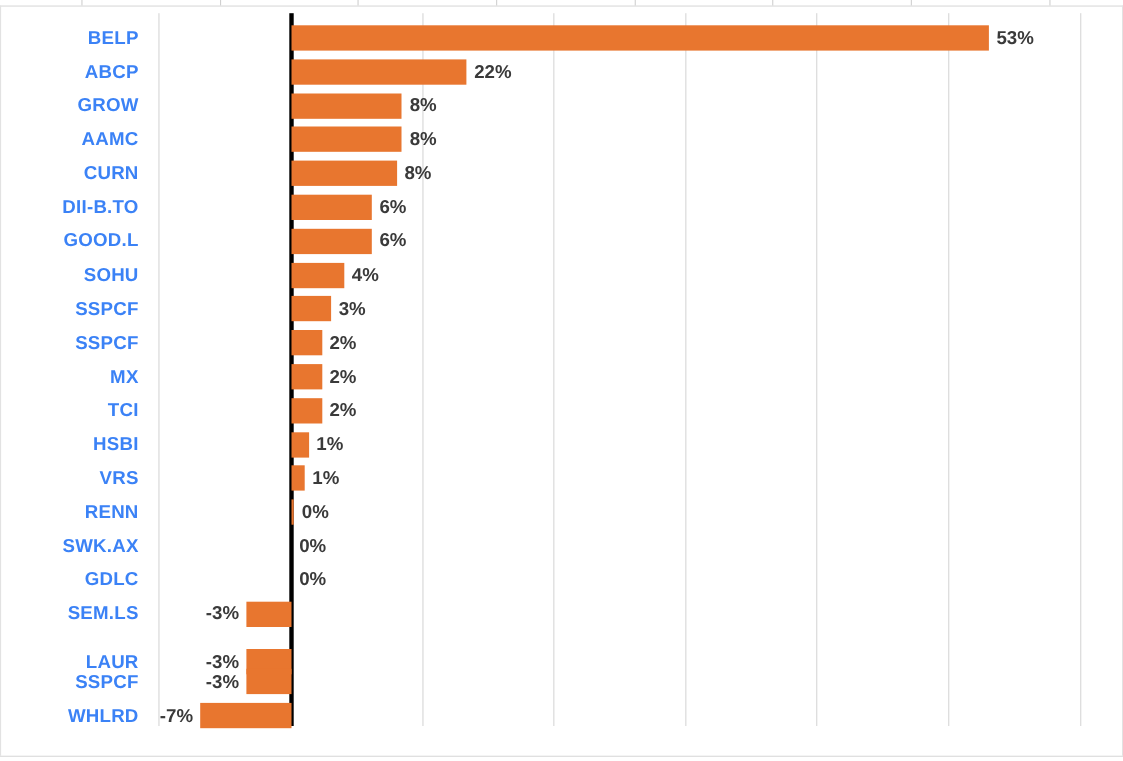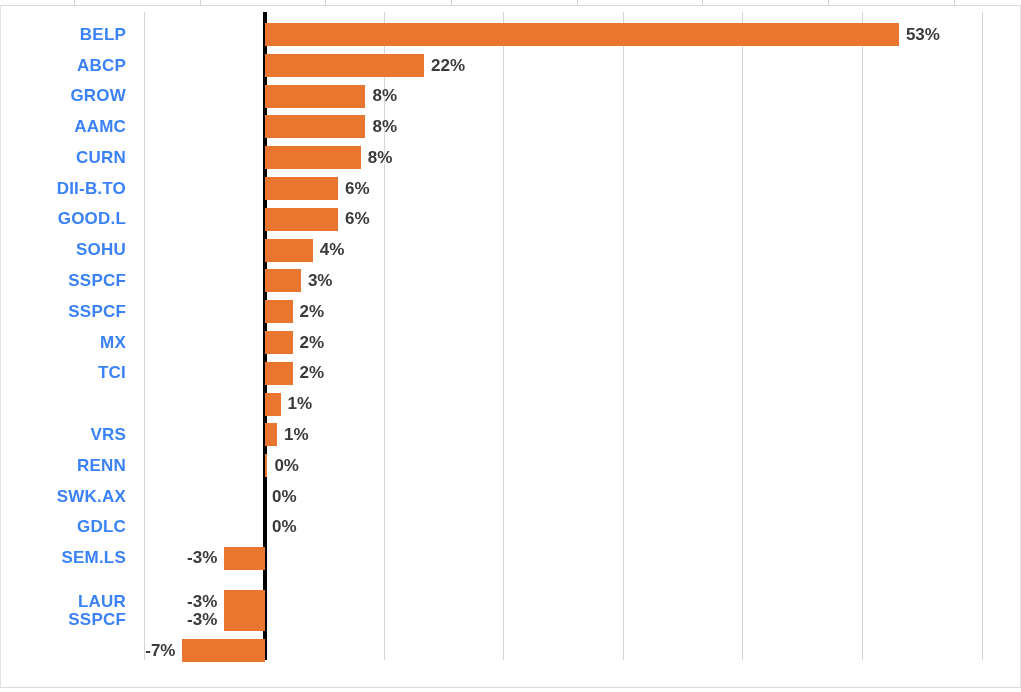--- a/index.html
+++ b/index.html
@@ -130,20 +130,21 @@
           <div class="cat-label">MX</div>
           <div class="bar" style="background: rgb(232, 118, 47); left: 265px; width: 27.508px;"></div>
           <div class="val-label pos" style="color: rgb(58, 58, 58); left: 299.508px; width: 160px;">2%</div>
         </div>
         <div class="row" style="top: 345.8px;">
           <div class="cat-label">TCI</div>
           <div class="bar" style="background: rgb(232, 118, 47); left: 265px; width: 27.508px;"></div>
           <div class="val-label pos" style="color: rgb(58, 58, 58); left: 299.508px; width: 160px;">2%</div>
         </div>
         <div class="row" style="top: 376.6px;">
+          <div class="cat-label">HSBI</div>
           <div class="bar" style="background: rgb(232, 118, 47); left: 265px; width: 15.548px;"></div>
           <div class="val-label pos" style="color: rgb(58, 58, 58); left: 287.548px; width: 160px;">1%</div>
         </div>
         <div class="row" style="top: 407.4px;">
           <div class="cat-label">VRS</div>
           <div class="bar" style="background: rgb(232, 118, 47); left: 265px; width: 11.96px;"></div>
           <div class="val-label pos" style="color: rgb(58, 58, 58); left: 283.96px; width: 160px;">1%</div>
         </div>
         <div class="row" style="top: 438.2px;">
           <div class="cat-label">RENN</div>
@@ -169,19 +170,20 @@
           <div class="cat-label">LAUR</div>
           <div class="bar" style="background: rgb(232, 118, 47); left: 224.336px; width: 40.664px;"></div>
           <div class="val-label neg" style="color: rgb(58, 58, 58); left: 57.336px; width: 160px;">-3%</div>
         </div>
         <div class="row" style="top: 592.2px;">
           <div class="cat-label">SSPCF</div>
           <div class="bar" style="background: rgb(232, 118, 47); left: 224.336px; width: 40.664px;"></div>
           <div class="val-label neg" style="color: rgb(58, 58, 58); left: 57.336px; width: 160px;">-3%</div>
         </div>
         <div class="row" style="top: 623px;">
+          <div class="cat-label">WHLRD</div>
           <div class="bar" style="background: rgb(232, 118, 47); left: 182.476px; width: 82.524px;"></div>
           <div class="val-label neg" style="color: rgb(58, 58, 58); left: 15.476px; width: 160px;">-7%</div>
         </div>
       </div>
   </div>
 
 </div>
 
 </body></html>

